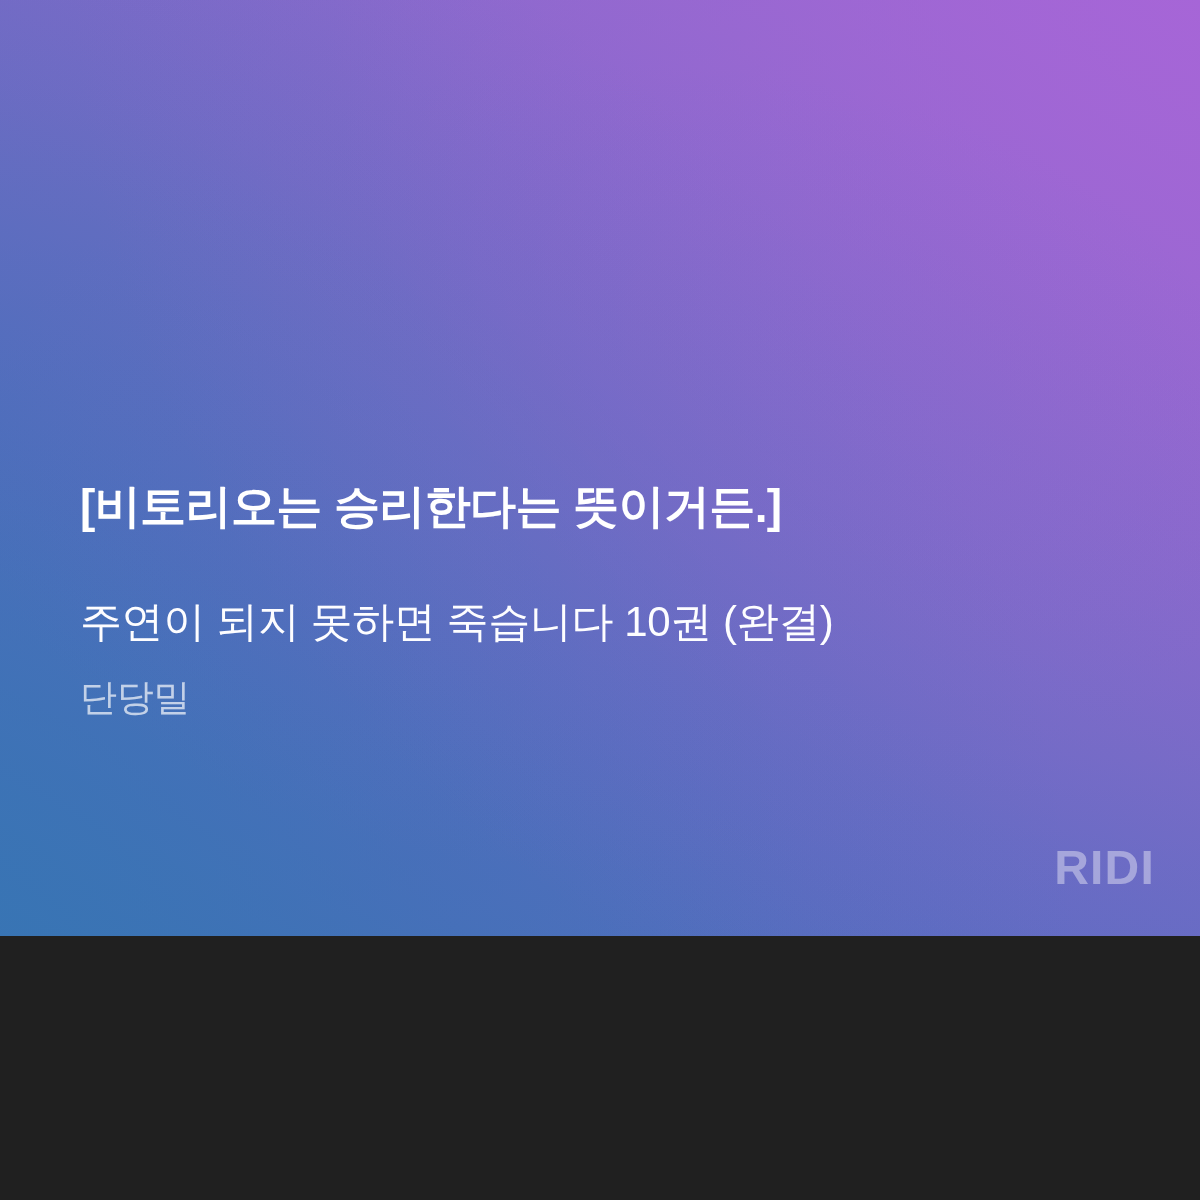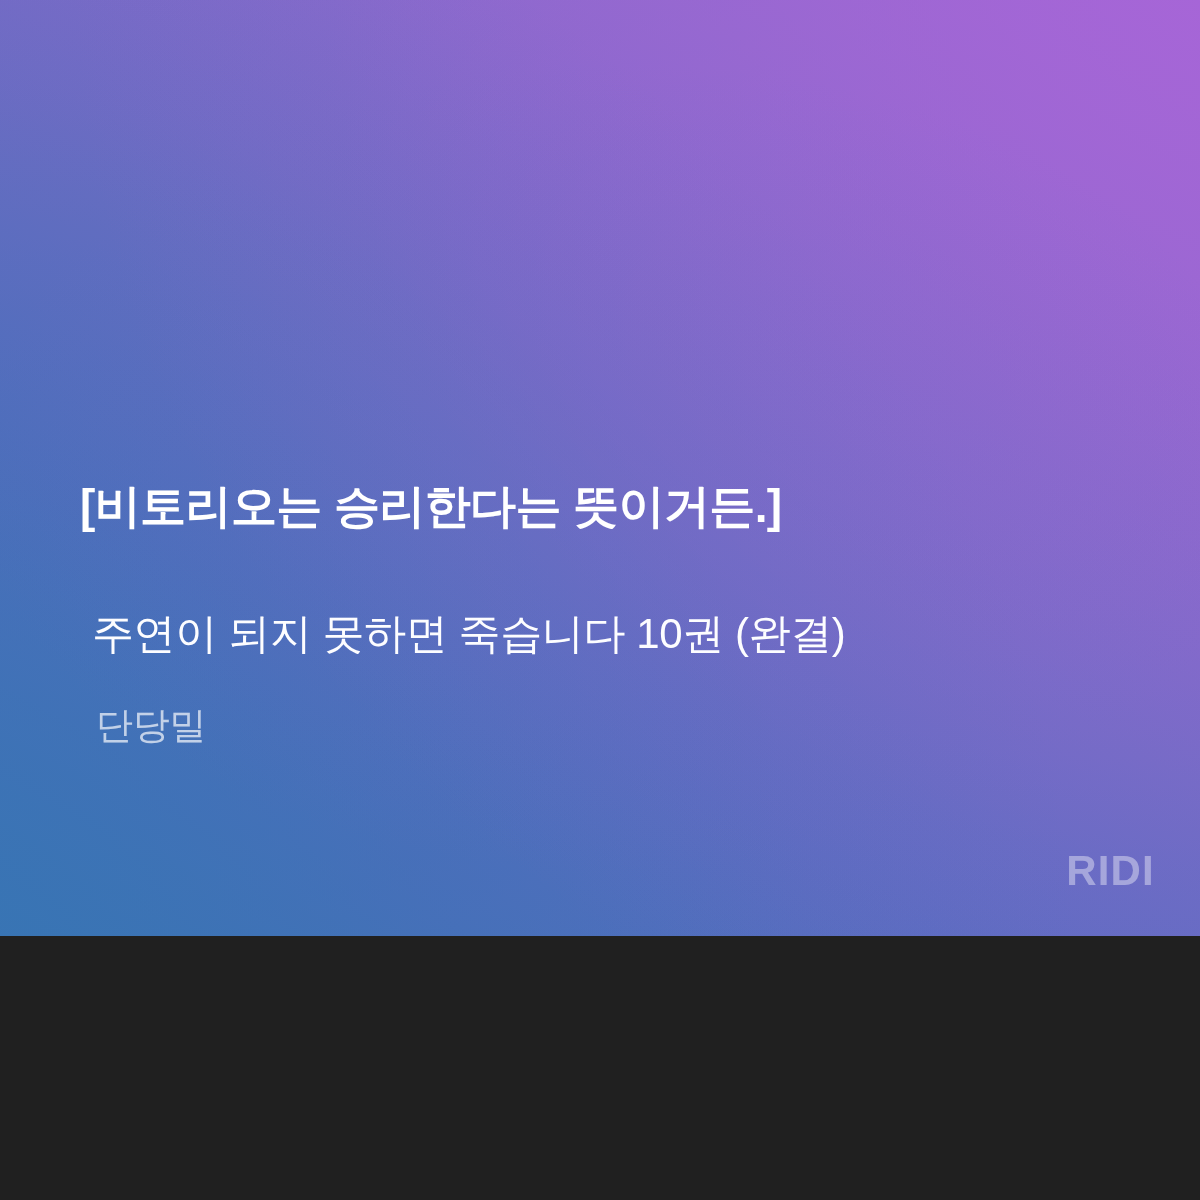--- a/index.html
+++ b/index.html
@@ -72,47 +72,47 @@
     margin: 0;
     font-size: 46px;
     line-height: 1.22;
     font-weight: 700;
     letter-spacing: -0.6px;
     color: #ffffff;
     white-space: nowrap;
   }
 
   .title {
-    margin: 12px;
+    margin: 0;
     padding-top: 62px;
     font-size: 42px;
     line-height: 1.24;
     font-weight: 400;
     letter-spacing: -0.4px;
     color: #fdfdff;
     white-space: nowrap;
   }
 
   .author {
-    margin: 16px;
+    margin: 0;
     padding-top: 28px;
     font-size: 37px;
     line-height: 1.2;
     font-weight: 400;
     letter-spacing: -0.3px;
     color: rgba(255, 255, 255, 0.68);
     white-space: nowrap;
   }
 
   
   .brand {
     position: absolute;
     right: 45px;
     bottom: 44px;
-    font-size: 42px;
+    font-size: 48px;
     font-weight: 700;
     letter-spacing: 1.2px;
     color: rgba(255, 255, 255, 0.40);
     line-height: 1;
     user-select: none;
   }
 </style>
 </head>
 <body>
 

